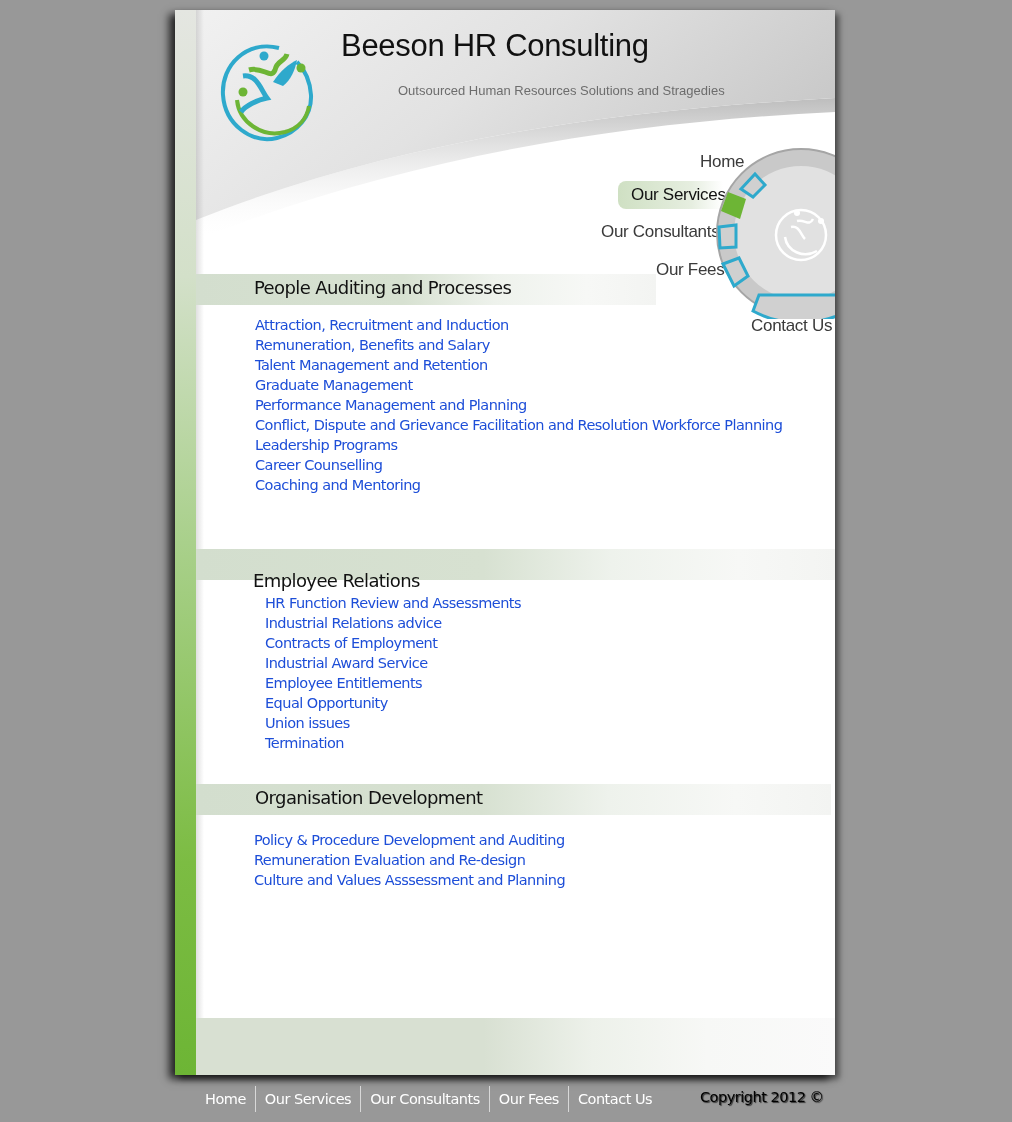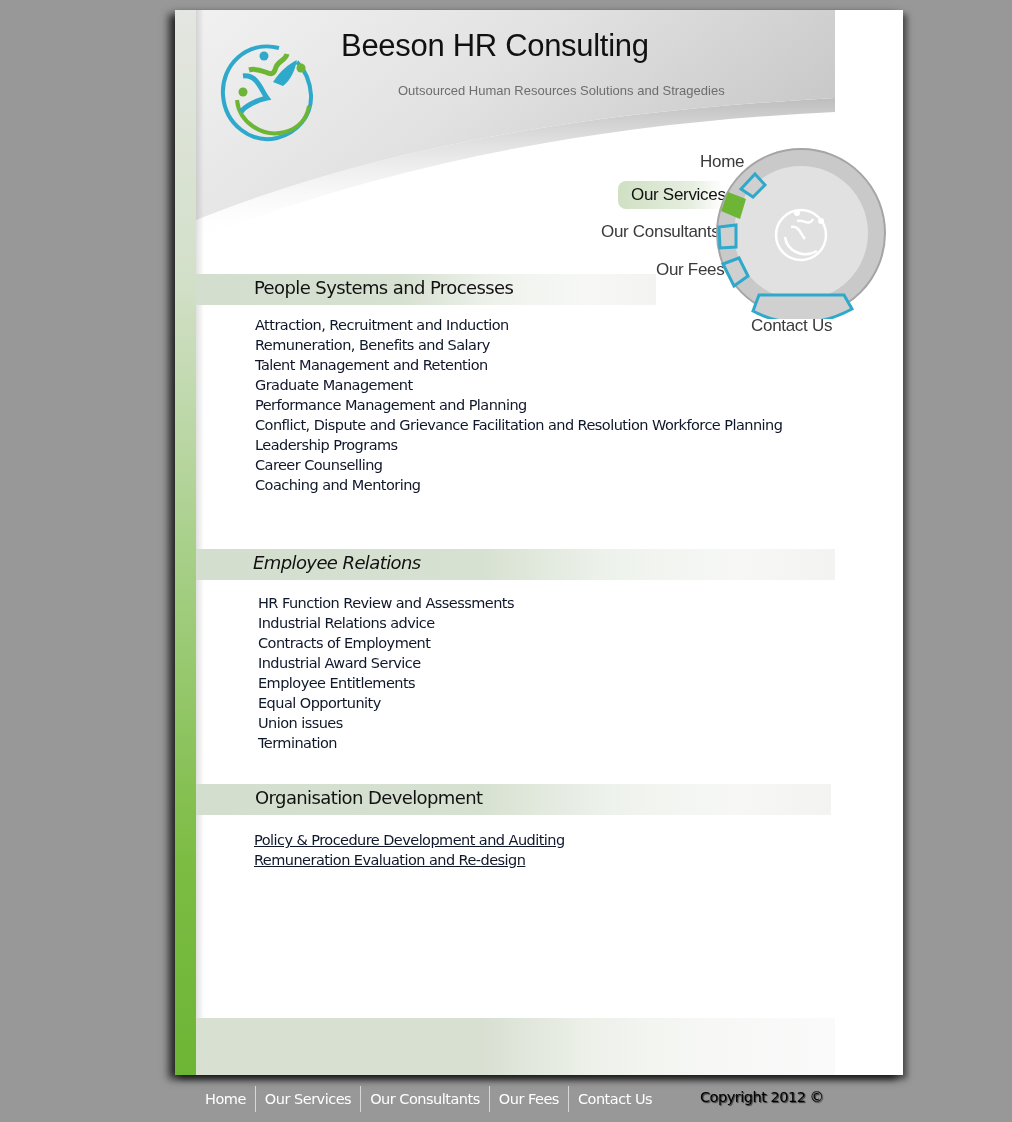--- a/index.html
+++ b/index.html
@@ -1,21 +1,21 @@
 <!DOCTYPE html>
 <html><head>
   <meta charset="utf-8">
   <style>
     html, body { margin:0; padding:0; }
     body {
       width:1012px; height:1122px; background:#989898; position:relative; overflow:hidden;
       font-family:"Liberation Sans", sans-serif;
     }
     .page {
-      position:absolute; left:175px; top:10px; width:728px; height:1065px;
+      position:absolute; left:175px; top:10px; width:660px; height:1065px;
       background:#fff;
       box-shadow: -6px 4px 8px rgba(0,0,0,0.75), 4px 4px 6px rgba(0,0,0,0.5);
       overflow:hidden;
     }
     .leftbar {
       position:absolute; left:0; top:0; width:21px; height:100%;
       background:linear-gradient(to bottom,#e4e6e1 0%,#d3e0c9 25%,#a9d08b 50%,#7cbc43 80%,#6db535 100%);
     }
     .leftbar-shade {
       position:absolute; left:21px; top:0; width:8px; height:100%;
@@ -44,21 +44,21 @@
     .section-bar {
       position:absolute; left:21px; height:31px;
       background:linear-gradient(to right,#d3dece 0%,#d7e1d1 45%,#eef2ec 65%,#f7f8f6 85%,#f3f4f2 100%);
     }
     .section-title {
       position:absolute; font-family:"DejaVu Sans", sans-serif; font-size:18px; color:#111; white-space:nowrap;
       letter-spacing:-0.6px;
     }
     .list {
       position:absolute; margin:0; padding:0; list-style:none;
-      font-family:"DejaVu Sans", sans-serif; font-size:14.5px; color:#0f172a; letter-spacing:-0.55px;
+      font-family:"DejaVu Sans", sans-serif; font-size:14.5px; color:#1d4ed8; letter-spacing:-0.55px;
     }
     .list li { height:20px; line-height:20px; white-space:nowrap; }
     .bottom-band {
       position:absolute; left:21px; top:1008px; width:639px; height:57px;
       background:linear-gradient(to right,#d8e0d2 0%,#d8e0d2 45%,#edf1ea 62%,#f7f8f6 80%,#fafafa 100%);
     }
     
     .footer {
       position:absolute; top:1086px; left:196px; height:26px; display:flex; align-items:center;
       font-family:"DejaVu Sans", sans-serif; font-size:14.5px; color:#fff; letter-spacing:-0.5px;
@@ -128,51 +128,52 @@
       <circle cx="86" cy="88" r="25"></circle>
       <path d="M70,90 C72,104 88,112 102,104"></path>
       <path d="M76,80 C84,78 86,88 90,92"></path>
       <path d="M82,74 C90,72 94,80 98,72"></path>
     </g>
     <circle cx="82" cy="66" r="3" fill="#fff"></circle>
     <circle cx="106" cy="74" r="3" fill="#fff"></circle>
   </svg>
 
   <div class="section-bar" style="top:264px; width:460px;"></div>
-  <div class="section-title" style="left:79px; top:267px;">People Systems and Processes</div>
+  <div class="section-title" style="left:79px; top:267px;">People Auditing and Processes</div>
   <ul class="list" style="left:80px; top:305px;">
     <li>Attraction, Recruitment and Induction</li>
     <li>Remuneration, Benefits and Salary</li>
     <li>Talent Management and Retention</li>
     <li>Graduate Management</li>
     <li>Performance Management and Planning</li>
     <li>Conflict, Dispute and Grievance Facilitation and Resolution Workforce Planning</li>
     <li>Leadership Programs</li>
     <li>Career Counselling</li>
     <li>Coaching and Mentoring</li>
   </ul>
 
   <div class="section-bar" style="top:539px; width:639px;"></div>
-  <div class="section-title" style="left:78px; top:542px;font-style:italic;">Employee Relations</div>
-  <ul class="list" style="left:83px; top:583px;">
+  <div class="section-title" style="left:78px; top:560px;">Employee Relations</div>
+  <ul class="list" style="left:90px; top:583px;">
     <li>HR Function Review and Assessments</li>
     <li>Industrial Relations advice</li>
     <li>Contracts of Employment</li>
     <li>Industrial Award Service</li>
     <li>Employee Entitlements</li>
     <li>Equal Opportunity</li>
     <li>Union issues</li>
     <li>Termination</li>
   </ul>
 
   <div class="section-bar" style="top:774px; width:635px;"></div>
   <div class="section-title" style="left:80px; top:777px;">Organisation Development</div>
-  <ul class="list" style="left:79px; top:820px;text-decoration:underline;">
+  <ul class="list" style="left:79px; top:820px;">
     <li>Policy &amp; Procedure Development and Auditing</li>
     <li>Remuneration Evaluation and Re-design</li>
+    <li>Culture and Values Asssessment and Planning</li>
   </ul>
 
   <div class="bottom-band"></div>
 </div>
 
 <nav class="footer">
   <a>Home</a>
   <span class="sep"></span>
   <a>Our Services</a>
   <span class="sep"></span>

